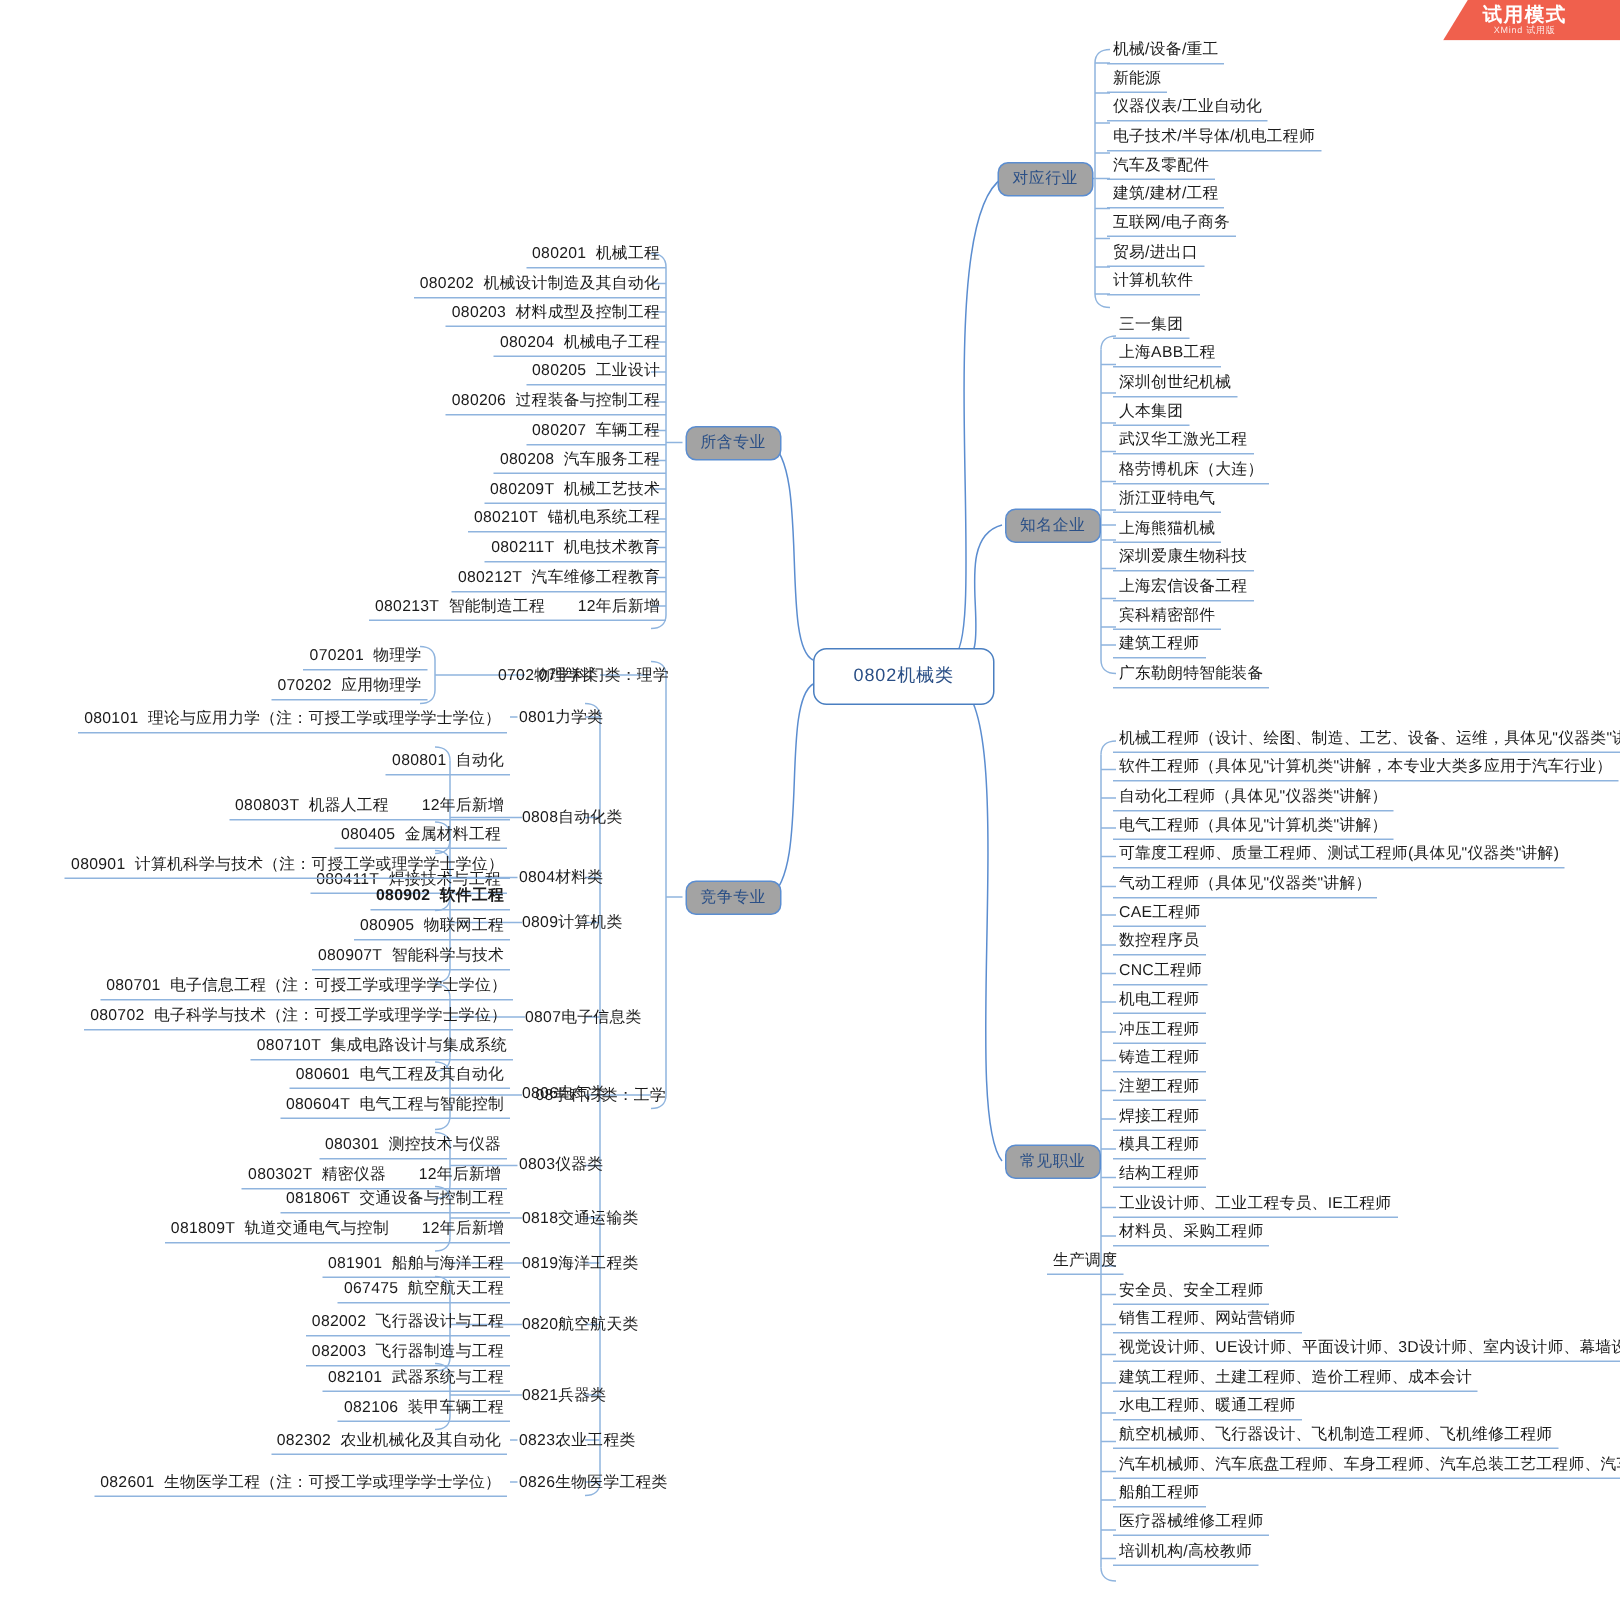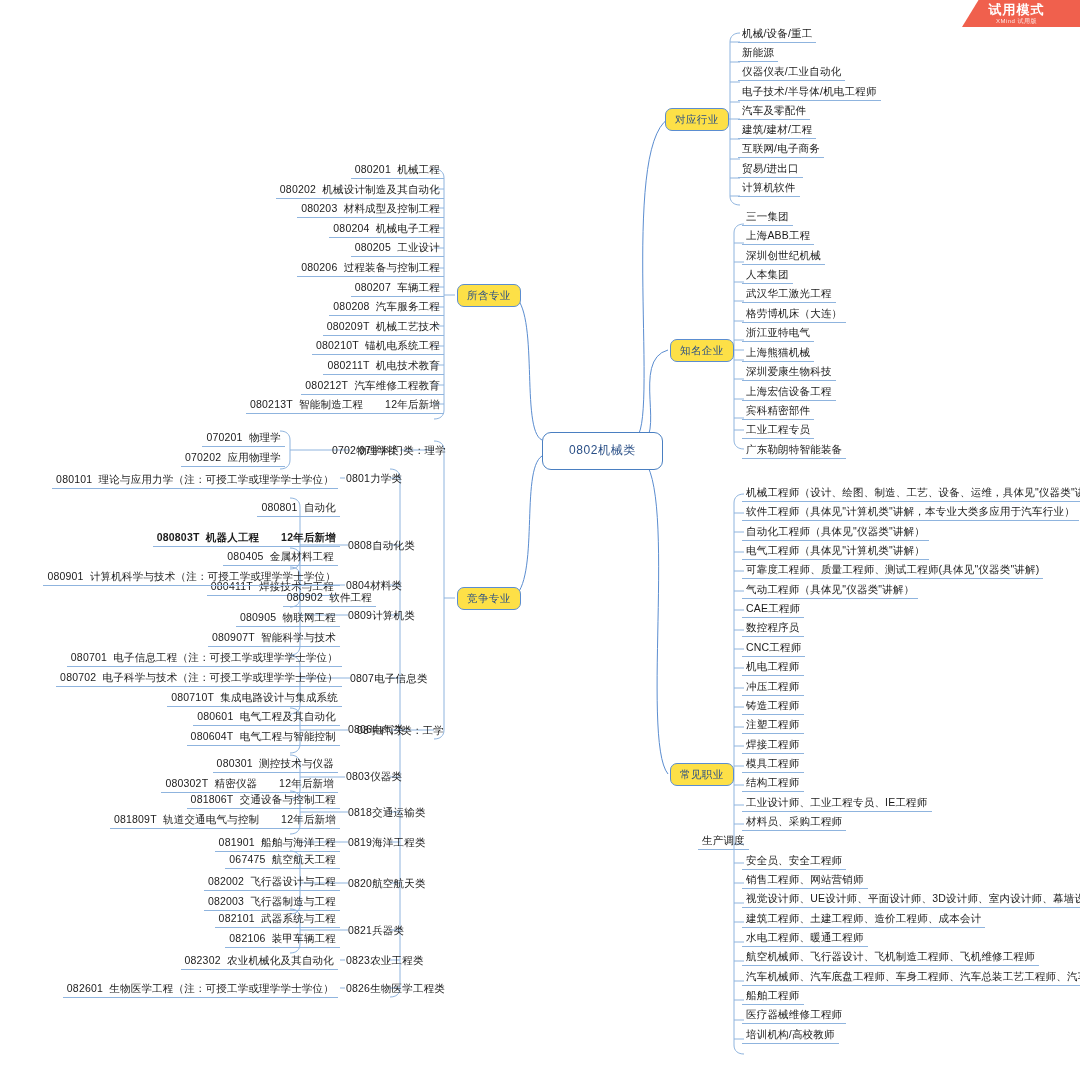--- a/index.html
+++ b/index.html
@@ -34,21 +34,21 @@
   }
   .boxnode {
     position: absolute;
     white-space: nowrap;
     color: #2a4f86;
     font-size: 10.5px;
     line-height: 14px;
     padding: 3px 9px 4px 9px;
     border: 1px solid #5b8dd0;
     border-radius: 7px;
-    background: #fde047;
+    background: #a3a3a3;
     letter-spacing: .4px;
   }
   .central {
     position: absolute;
     white-space: nowrap;
     color: #2a4f86;
     font-size: 12px;
     padding: 9px 26px 10px 26px;
     border: 1.6px solid #4a7fc1;
     border-radius: 9px;
@@ -215,21 +215,21 @@
   <div class="leaf" style="left:742px; top:228px;">上海ABB工程</div>
   <div class="leaf" style="left:742px; top:248px;">深圳创世纪机械</div>
   <div class="leaf" style="left:742px; top:267px;">人本集团</div>
   <div class="leaf" style="left:742px; top:286px;">武汉华工激光工程</div>
   <div class="leaf" style="left:742px; top:306px;">格劳博机床（大连）</div>
   <div class="leaf" style="left:742px; top:325px;">浙江亚特电气</div>
   <div class="leaf" style="left:742px; top:345px;">上海熊猫机械</div>
   <div class="leaf" style="left:742px; top:364px;">深圳爱康生物科技</div>
   <div class="leaf" style="left:742px; top:384px;">上海宏信设备工程</div>
   <div class="leaf" style="left:742px; top:403px;">宾科精密部件</div>
-  <div class="leaf" style="left:742px; top:422px;">工业工程专员</div>
+  <div class="leaf" style="left:742px; top:422px;">建筑工程师</div>
   <div class="leaf" style="left:742px; top:442px;">广东勒朗特智能装备</div>
 
   <div class="boxnode" style="left:670px; top:763px;">常见职业</div>
   <div id="occ-list">
       <div class="leaf" style="left: 742px; top: 485px;">机械工程师（设计、绘图、制造、工艺、设备、运维，具体见"仪器类"讲解）</div>
       <div class="leaf" style="left: 742px; top: 504.35px;">软件工程师（具体见"计算机类"讲解，本专业大类多应用于汽车行业）</div>
       <div class="leaf" style="left: 742px; top: 523.7px;">自动化工程师（具体见"仪器类"讲解）</div>
       <div class="leaf" style="left: 742px; top: 543.05px;">电气工程师（具体见"计算机类"讲解）</div>
       <div class="leaf" style="left: 742px; top: 562.4px;">可靠度工程师、质量工程师、测试工程师(具体见"仪器类"讲解)</div>
       <div class="leaf" style="left: 742px; top: 581.75px;">气动工程师（具体见"仪器类"讲解）</div>
@@ -281,27 +281,27 @@
   <div class="grouplbl" style="left:354px; top:723px;">08学科门类：工学</div>
 
   <div id="comp-list">
       <div class="grouplbl" style="left: 290px; top: 443px; padding-left: 42px;">0702物理学类</div>
       <div class="leaf" style="top: 430px; right: 795px; text-align: right;"><span>070201</span><span>&nbsp;&nbsp;物理学</span></div>
       <div class="leaf" style="top: 450px; right: 795px; text-align: right;"><span>070202</span><span>&nbsp;&nbsp;应用物理学</span></div>
       <div class="grouplbl" style="left: 343px; top: 471px;">0801力学类</div>
       <div class="leaf" style="top: 472px; right: 742px; text-align: right;"><span>080101</span><span>&nbsp;&nbsp;理论与应用力学（注：可授工学或理学学士学位）</span></div>
       <div class="grouplbl" style="left: 345px; top: 538px;">0808自动化类</div>
       <div class="leaf" style="top: 500px; right: 740px; text-align: right;"><span>080801</span><span>&nbsp;&nbsp;自动化</span></div>
-      <div class="leaf" style="top: 530px; right: 740px; text-align: right; font-weight: bold;"><span>080803T</span><span>&nbsp;&nbsp;机器人工程</span><span>&nbsp;&nbsp;&nbsp;&nbsp;&nbsp;&nbsp;&nbsp;12年后新增</span></div>
+      <div class="leaf" style="top: 530px; right: 740px; text-align: right;"><span>080803T</span><span>&nbsp;&nbsp;机器人工程</span><span>&nbsp;&nbsp;&nbsp;&nbsp;&nbsp;&nbsp;&nbsp;12年后新增</span></div>
       <div class="grouplbl" style="left: 343px; top: 578px;">0804材料类</div>
       <div class="leaf" style="top: 549px; right: 742px; text-align: right;"><span>080405</span><span>&nbsp;&nbsp;金属材料工程</span></div>
       <div class="leaf" style="top: 579px; right: 742px; text-align: right;"><span>080411T</span><span>&nbsp;&nbsp;焊接技术与工程</span></div>
       <div class="grouplbl" style="left: 345px; top: 608px;">0809计算机类</div>
       <div class="leaf" style="top: 569px; right: 740px; text-align: right;"><span>080901</span><span>&nbsp;&nbsp;计算机科学与技术（注：可授工学或理学学士学位）</span></div>
-      <div class="leaf" style="top: 590px; right: 704px; text-align: right;"><span>080902</span><span>&nbsp;&nbsp;软件工程</span></div>
+      <div class="leaf" style="top: 590px; right: 740px; text-align: right; font-weight: bold;"><span>080902</span><span>&nbsp;&nbsp;软件工程</span></div>
       <div class="leaf" style="top: 610px; right: 740px; text-align: right;"><span>080905</span><span>&nbsp;&nbsp;物联网工程</span></div>
       <div class="leaf" style="top: 630px; right: 740px; text-align: right;"><span>080907T</span><span>&nbsp;&nbsp;智能科学与技术</span></div>
       <div class="grouplbl" style="left: 347px; top: 671px;">0807电子信息类</div>
       <div class="leaf" style="top: 650px; right: 738px; text-align: right;"><span>080701</span><span>&nbsp;&nbsp;电子信息工程（注：可授工学或理学学士学位）</span></div>
       <div class="leaf" style="top: 670px; right: 738px; text-align: right;"><span>080702</span><span>&nbsp;&nbsp;电子科学与技术（注：可授工学或理学学士学位）</span></div>
       <div class="leaf" style="top: 690px; right: 738px; text-align: right;"><span>080710T</span><span>&nbsp;&nbsp;集成电路设计与集成系统</span></div>
       <div class="grouplbl" style="left: 345px; top: 722px;">0806电气类</div>
       <div class="leaf" style="top: 709px; right: 740px; text-align: right;"><span>080601</span><span>&nbsp;&nbsp;电气工程及其自动化</span></div>
       <div class="leaf" style="top: 729px; right: 740px; text-align: right;"><span>080604T</span><span>&nbsp;&nbsp;电气工程与智能控制</span></div>
       <div class="grouplbl" style="left: 343px; top: 769px;">0803仪器类</div>

